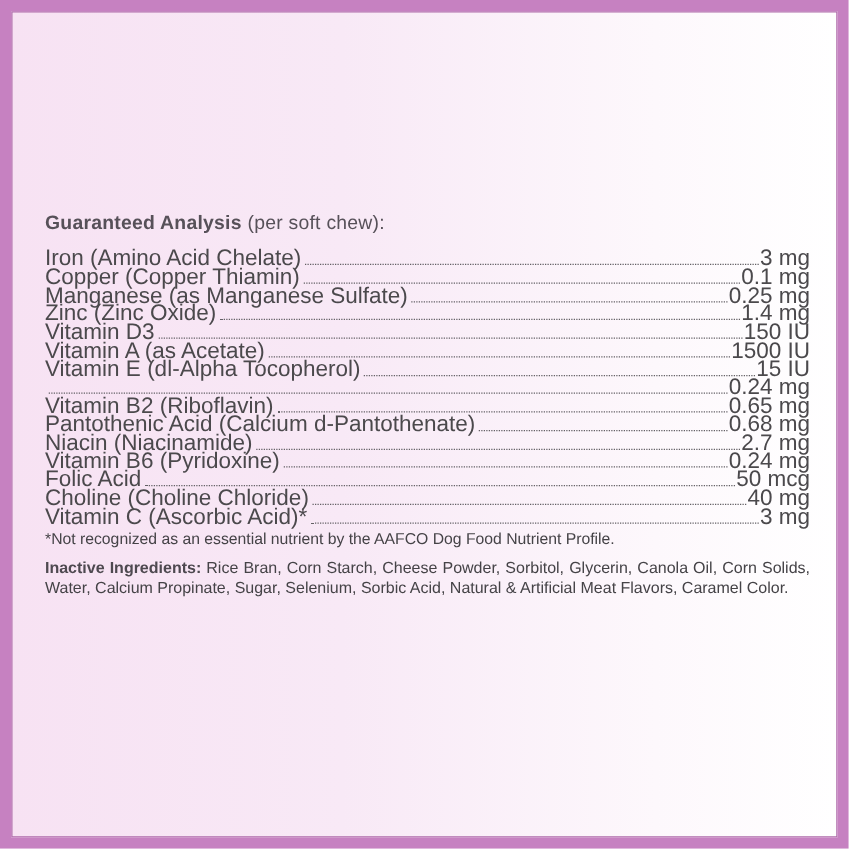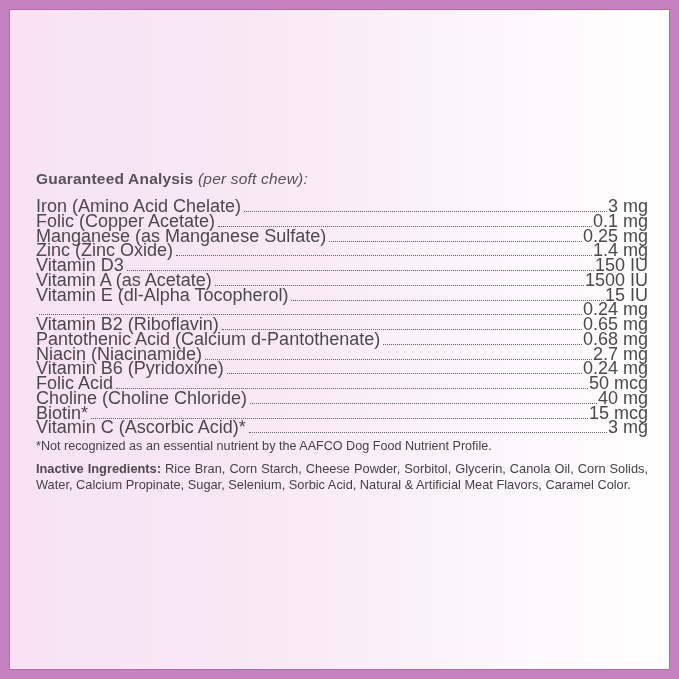--- a/index.html
+++ b/index.html
@@ -15,21 +15,21 @@
     overflow:hidden;
   }
   .content{position:absolute;left:27px;right:22px;top:161px;}
   .title{
     margin:0 0 8px 0;
     font-size:15.5px;
     font-weight:700;
     color:#575159;
     letter-spacing:.2px;
   }
-  .title .normal{font-weight:400;font-style:italic;}
+  .title .normal{font-weight:400;}
   .rows{width:100%;}
   .row{
     display:flex;
     align-items:baseline;
     height:14.78px;
     font-size:18px;
     white-space:nowrap;
     color:#4b494c;
   }
   .dots{
@@ -61,21 +61,21 @@
     <h1 class="title"><span class="b">Guaranteed Analysis</span><span class="normal"> (per soft chew):</span></h1>
 
     <div class="rows" id="rows">
   <div class="row">
     <span class="n">Iron (Amino Acid Chelate)</span>
     <span class="dots"></span>
     <span class="v">3 mg</span>
   </div>
 
   <div class="row">
-    <span class="n">Folic (Copper Acetate)</span>
+    <span class="n">Copper (Copper Thiamin)</span>
     <span class="dots"></span>
     <span class="v">0.1 mg</span>
   </div>
 
   <div class="row">
     <span class="n">Manganese (as Manganese Sulfate)</span>
     <span class="dots"></span>
     <span class="v">0.25 mg</span>
   </div>
 
@@ -138,25 +138,20 @@
     <span class="v">50 mcg</span>
   </div>
 
 
   <div class="row">
     <span class="n">Choline (Choline Chloride)</span>
     <span class="dots"></span>
     <span class="v">40 mg</span>
   </div>
 
-  <div class="row">
-    <span class="n">Biotin*</span>
-    <span class="dots"></span>
-    <span class="v">15 mcg</span>
-  </div>
 
   <div class="row">
     <span class="n">Vitamin C (Ascorbic Acid)*</span>
     <span class="dots"></span>
     <span class="v">3 mg</span>
   </div>
 
 </div>
 
     <p class="footnote">*Not recognized as an essential nutrient by the AAFCO Dog Food Nutrient Profile.</p>

